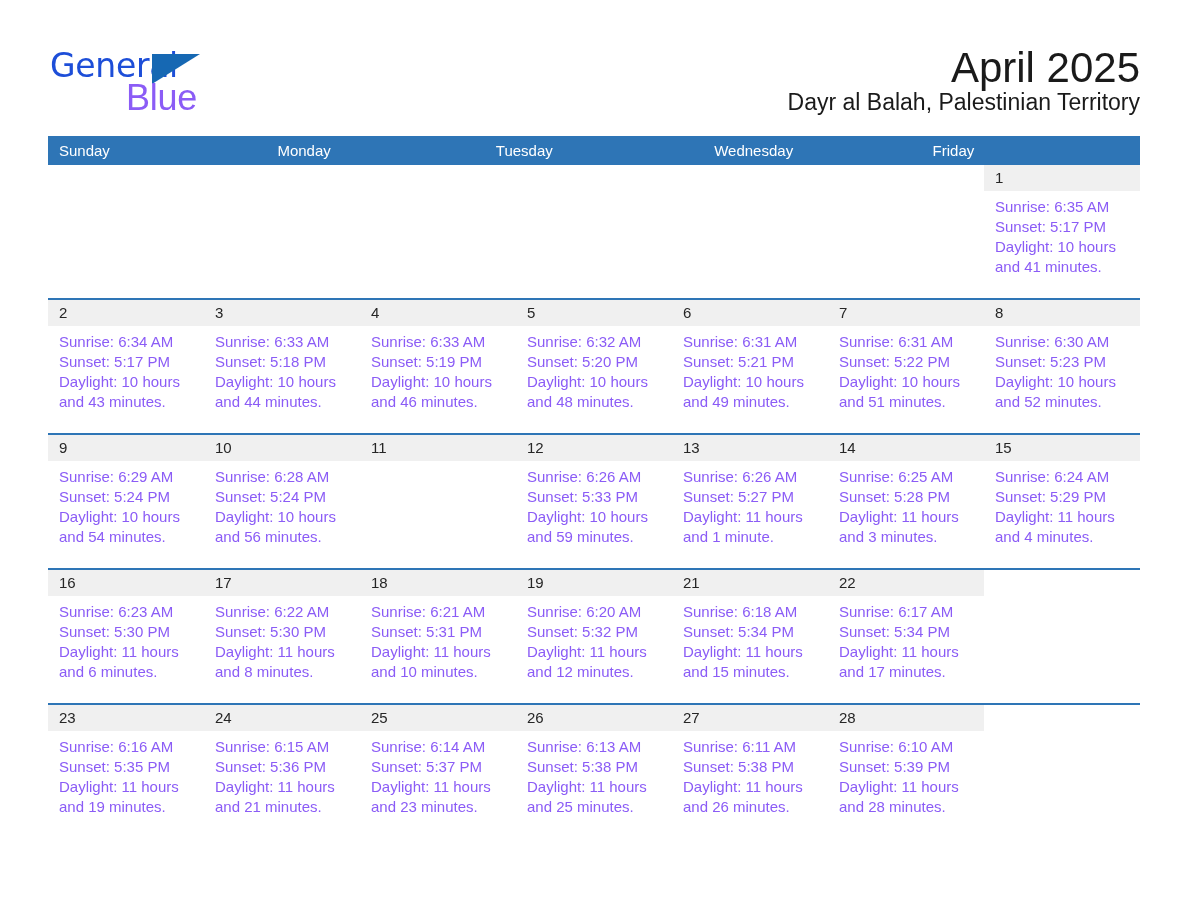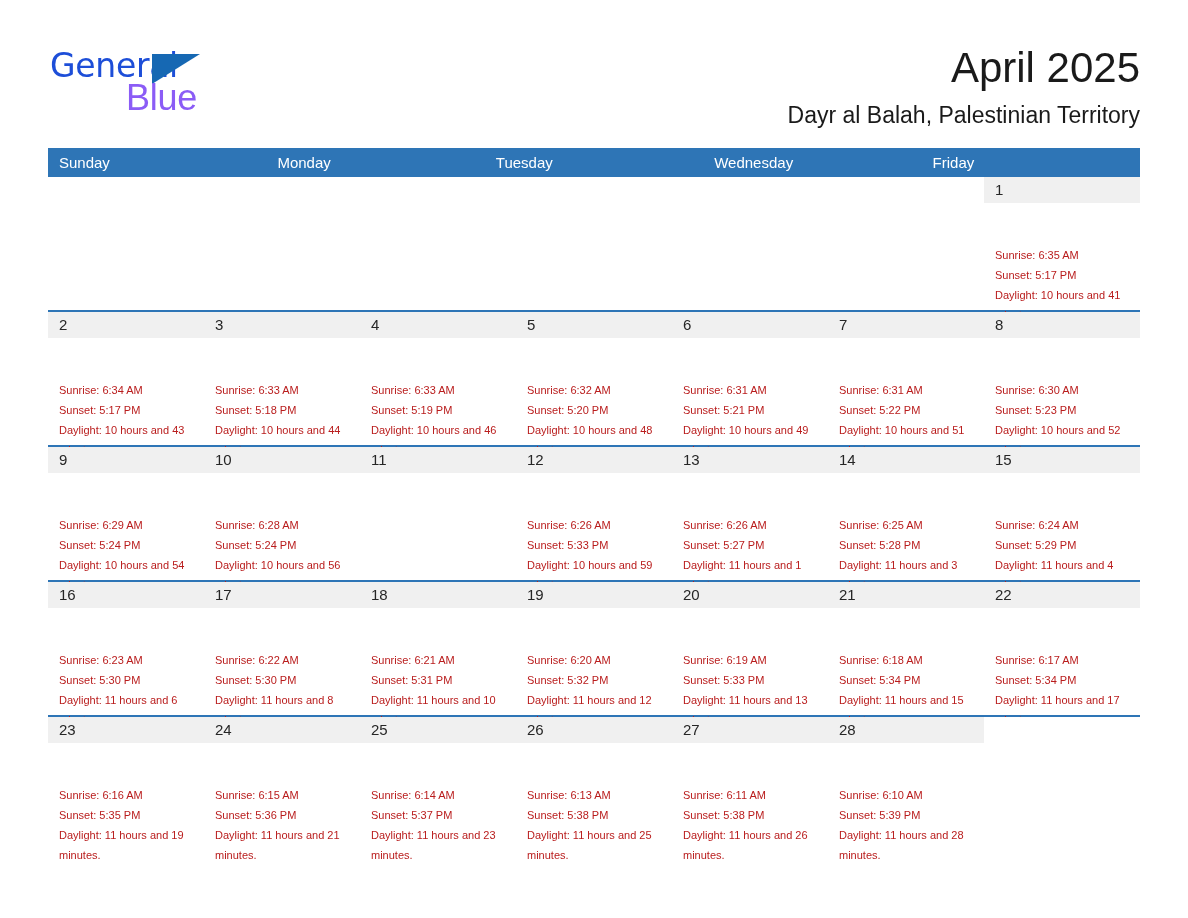--- a/index.html
+++ b/index.html
@@ -73,21 +73,20 @@
   }
   .cal-title {
     font-size: 42px;
     font-weight: 400;
     color: #1a1a1a;
     line-height: 1.05;
     letter-spacing: 0px;
     white-space: nowrap;
   }
   .cal-subtitle {
-    margin-top: 13px;
     font-size: 23px;
     font-weight: 400;
     color: #1a1a1a;
     line-height: 1.1;
     white-space: nowrap;
   }
 
   
   .calendar {
     margin-top: 20px;
@@ -128,24 +127,23 @@
     background: transparent;
   }
   .daynum {
     font-size: 15px;
     color: #262626;
     line-height: 26px;
     padding-left: 11px;
   }
   .details {
     padding: 6px 10px 0 11px;
-    font-size: 11px;
+    font-size: 15px;
     line-height: 20px;
-    color: #b91c1c;
-    margin-top: 36px;
+    color: #8b5cf6;
   }
   .details div { white-space: nowrap; }
   .details .daylight { white-space: normal; }
 </style>
 </head>
 <body>
 
 <div class="page">
 
   <div class="masthead">
@@ -393,30 +391,20 @@
               <div class="daynum">19</div>
             </div>
             <div class="details">
               <div>Sunrise: 6:20 AM</div>
               <div>Sunset: 5:32 PM</div>
               <div class="daylight">Daylight: 11 hours and 12 minutes.</div>
             </div>
           </div>
           <div class="daycell filled">
             <div class="daynum-strip">
-              <div class="daynum">20</div>
-            </div>
-            <div class="details">
-              <div>Sunrise: 6:19 AM</div>
-              <div>Sunset: 5:33 PM</div>
-              <div class="daylight">Daylight: 11 hours and 13 minutes.</div>
-            </div>
-          </div>
-          <div class="daycell filled">
-            <div class="daynum-strip">
               <div class="daynum">21</div>
             </div>
             <div class="details">
               <div>Sunrise: 6:18 AM</div>
               <div>Sunset: 5:34 PM</div>
               <div class="daylight">Daylight: 11 hours and 15 minutes.</div>
             </div>
           </div>
           <div class="daycell filled">
             <div class="daynum-strip">

